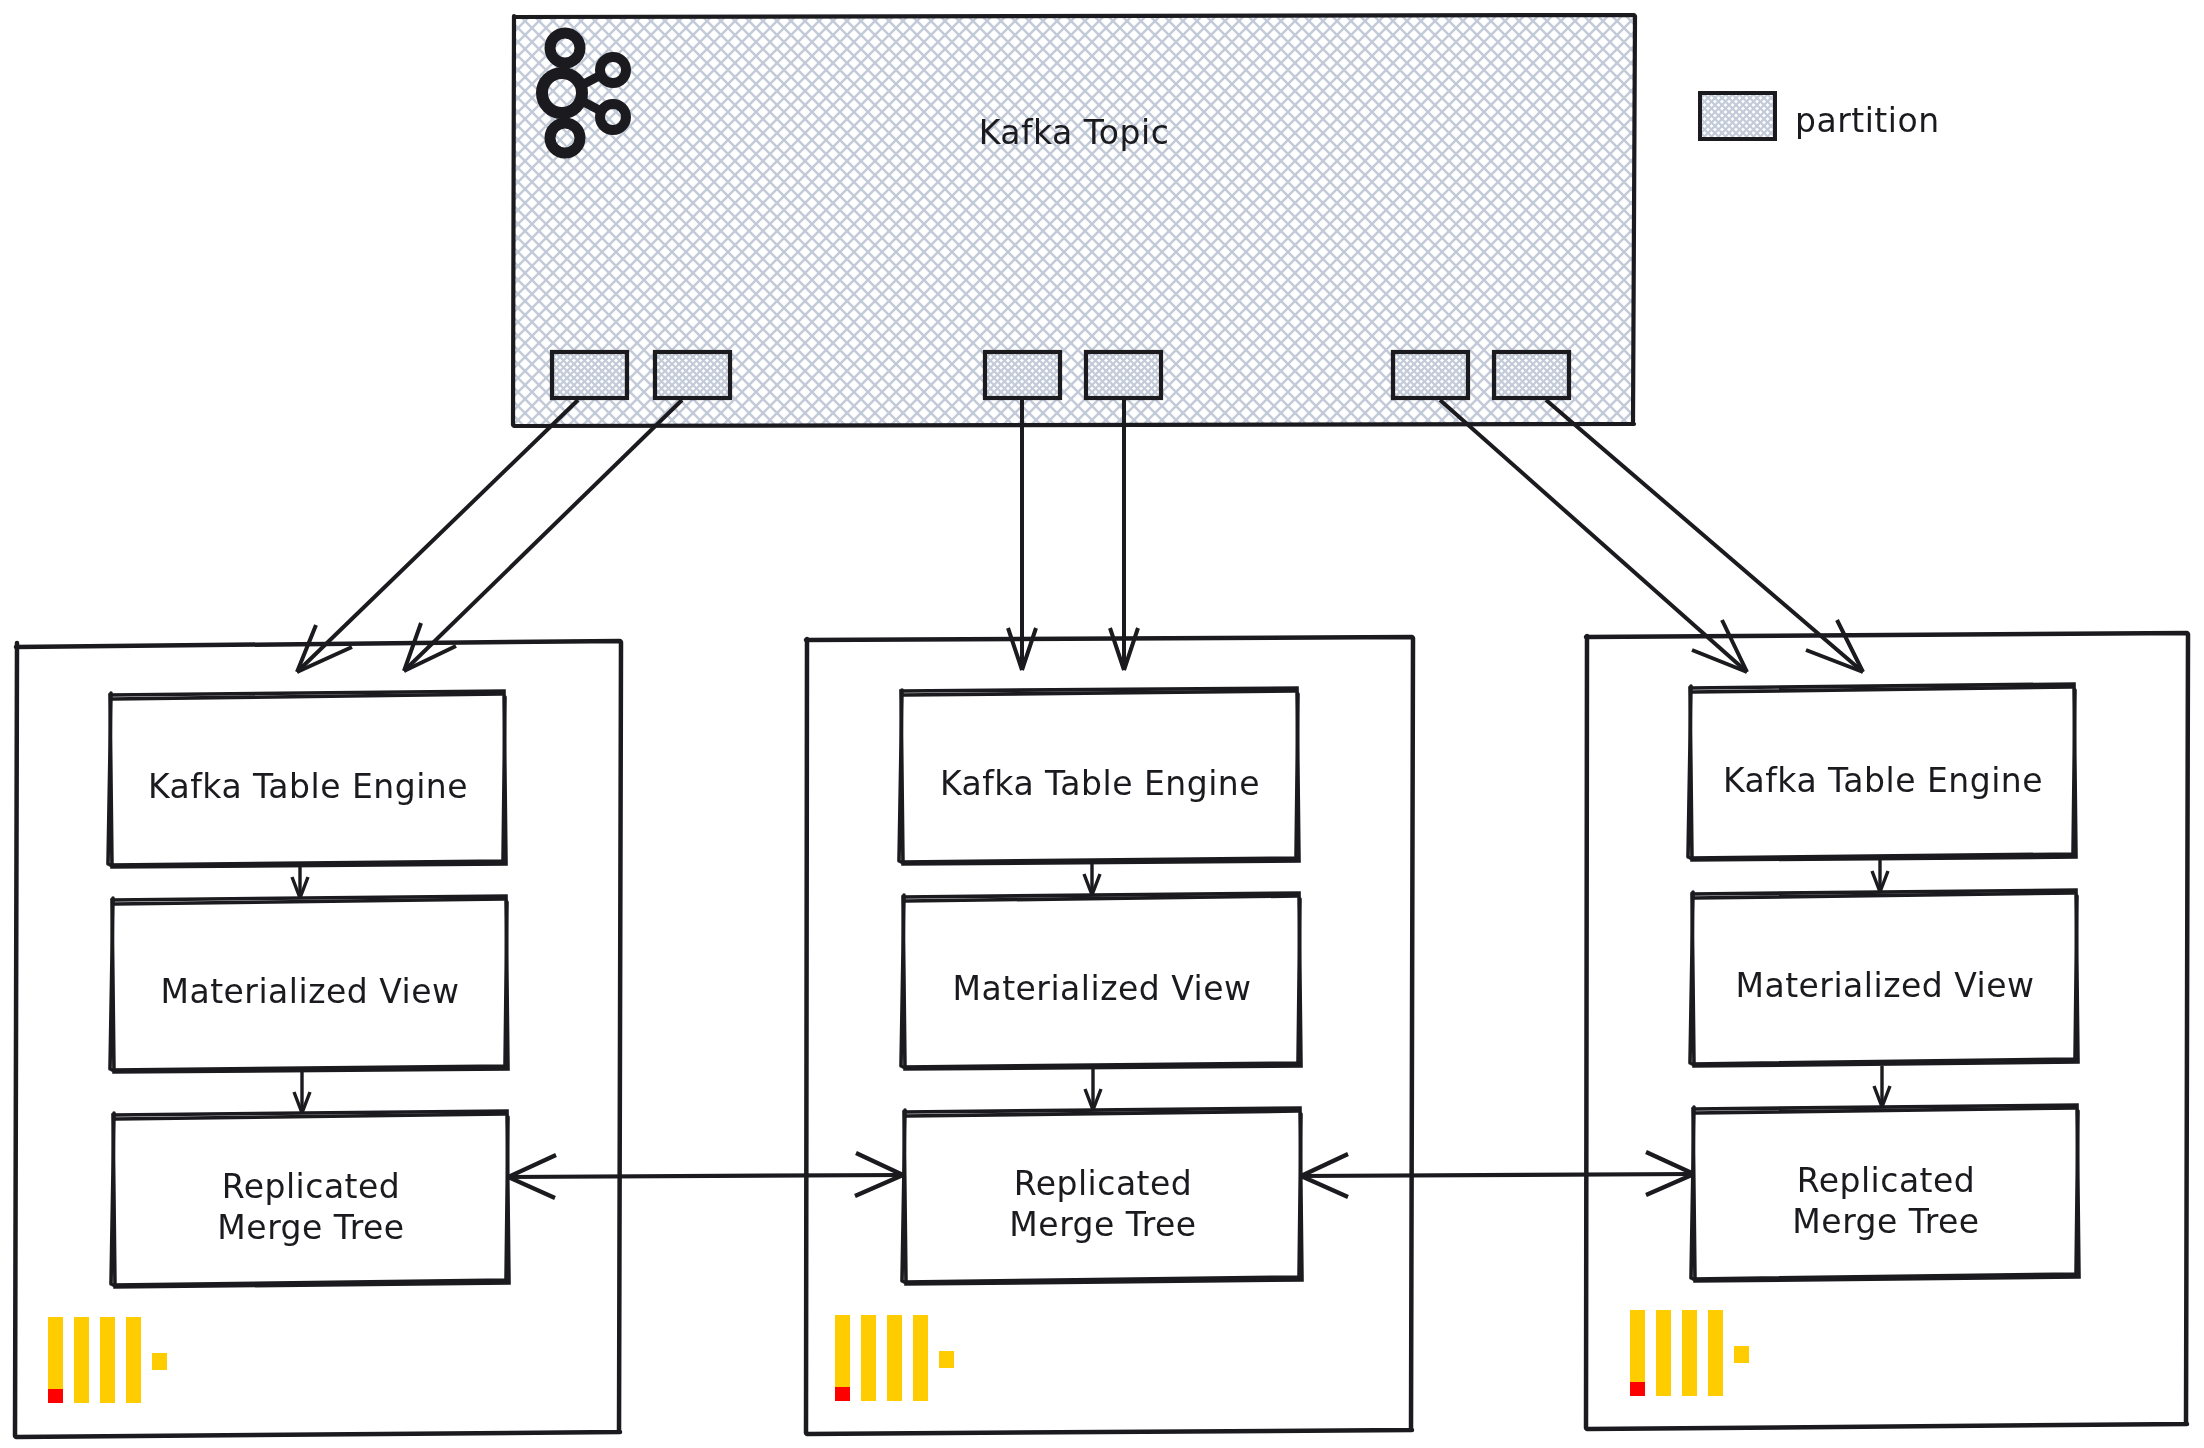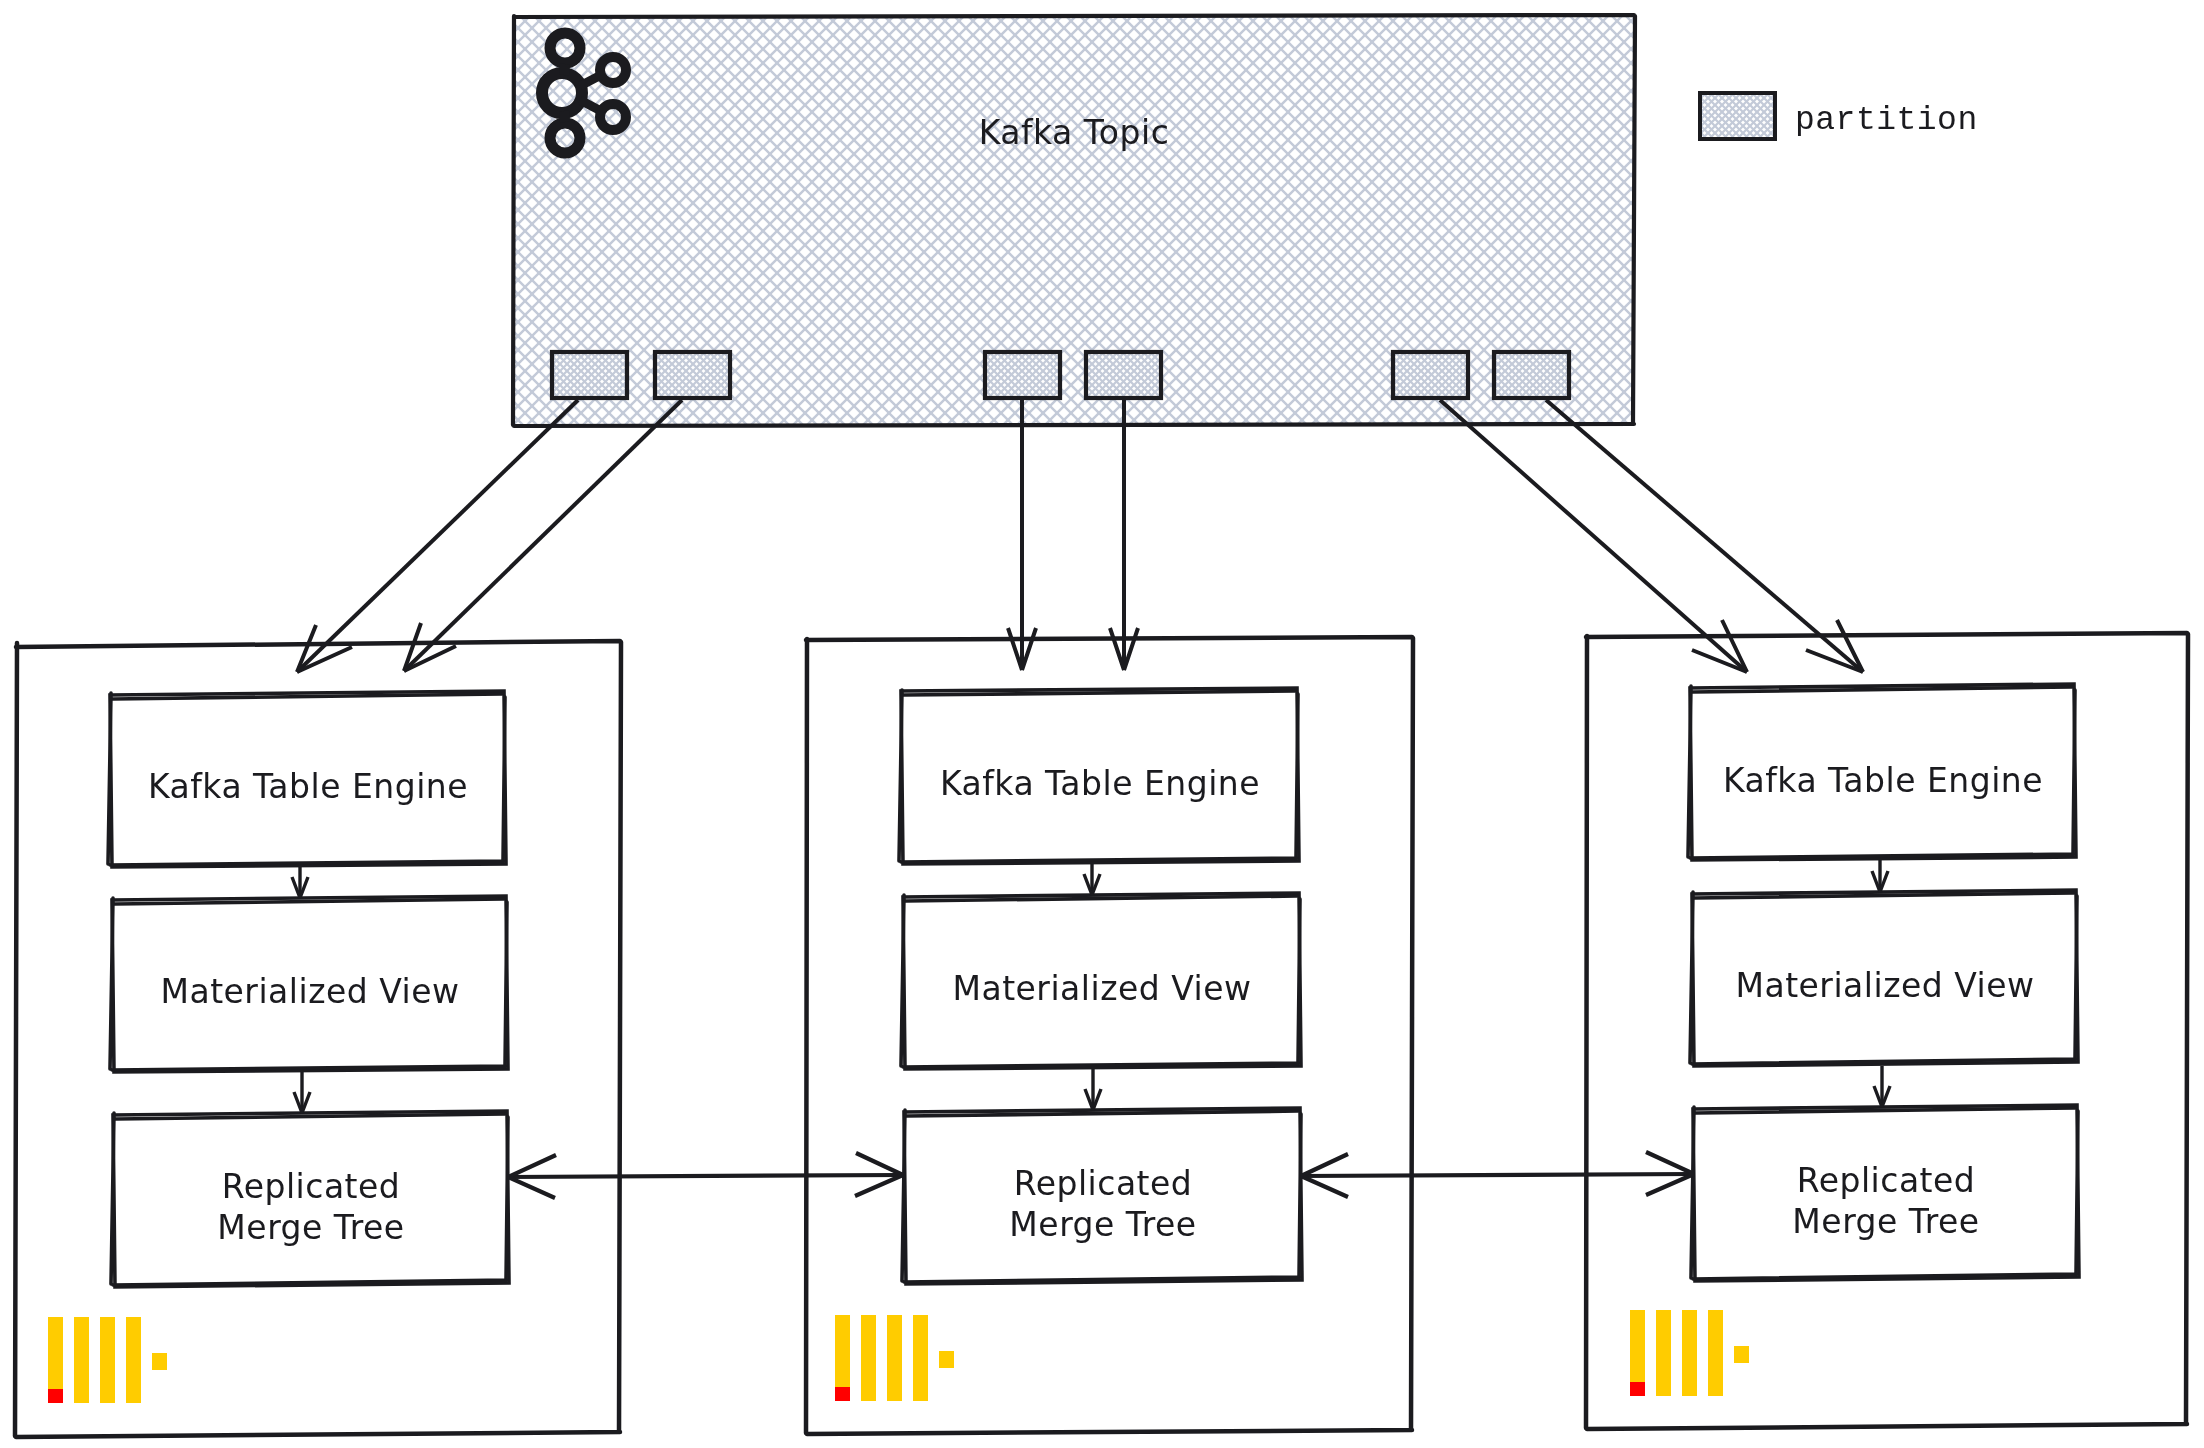--- a/index.html
+++ b/index.html
@@ -3,21 +3,21 @@
 <meta charset="utf-8">
 <style>
   html,body{margin:0;padding:0;background:#ffffff;}
   #stage{position:relative;width:2204px;height:1448px;background:#ffffff;overflow:hidden;
          font-family:"DejaVu Sans", sans-serif;}
   svg.layer{position:absolute;left:0;top:0;width:2204px;height:1448px;overflow:visible;}
   .lbl{position:absolute;color:#1b1b1f;text-align:center;line-height:1.25;
        font-family:"DejaVu Sans", sans-serif;letter-spacing:.5px;white-space:pre;}
   .topic-title{font-size:33px;}
   .node-lbl{font-size:33px;}
-  .legend-lbl{font-size:33px;text-align:left;font-family:Liberation Mono, monospace;}
+  .legend-lbl{font-size:33px;text-align:left;}
   .ch-logo{position:absolute;}
   .ch-bar{position:absolute;background:#FFCC00;}
   .ch-red{position:absolute;background:#FF0000;}
 </style>
 </head>
 <body>
 
 <div id="stage">
 
   <svg class="layer" viewBox="0 0 2204 1448">

